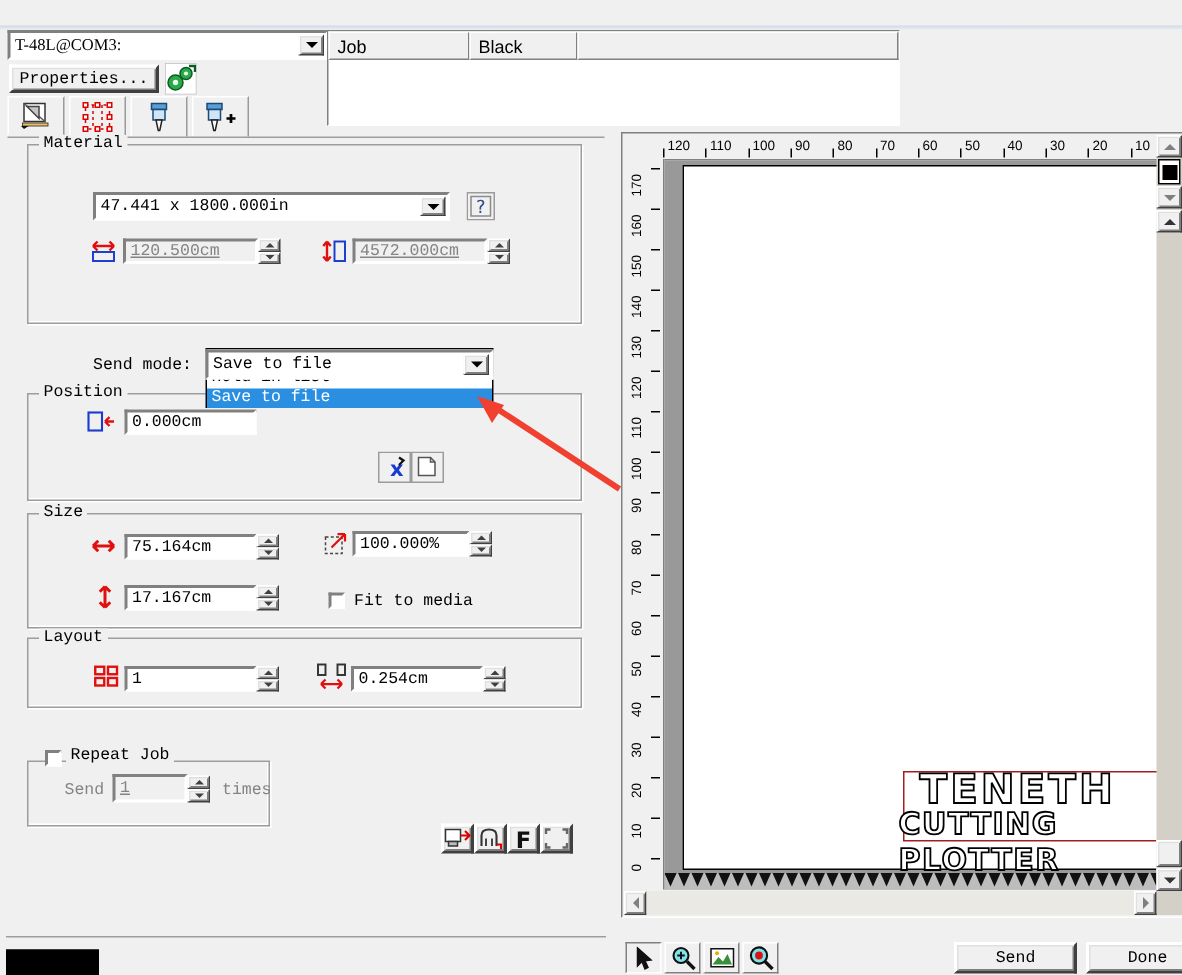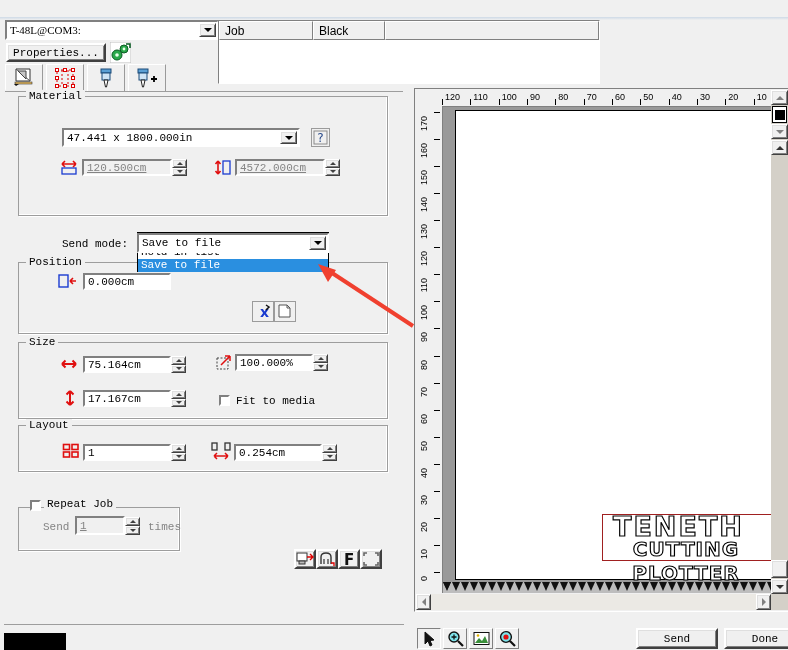--- a/index.html
+++ b/index.html
@@ -124,21 +124,21 @@
   .vruler{position:absolute;left:1px;top:17px;width:26px;height:487px;background:#f0f0f0;
      border-right:1px solid #808080;overflow:hidden;}
   .rtick{position:absolute;font-family:"Liberation Sans",sans-serif;font-size:9px;color:#000;}
   .canvasarea{position:absolute;left:28px;top:18px;width:339px;height:486px;
      background:#999;overflow:hidden;}
   .sheet{position:absolute;left:12px;top:3px;width:320px;height:470px;background:#fff;
      border:1px solid #000;box-sizing:border-box;}
   .sawtooth{position:absolute;left:0;bottom:0;width:339px;height:11px;
      background:#bdbdbd;}
   .logo{position:absolute;right:0px;bottom:18px;width:172px;height:47px;
-     border:1px solid #a02020;box-sizing:border-box;text-align:center;}
+     border:1px solid #a02020;box-sizing:border-box;}
   .logo .l1{position:absolute;left:10px;top:-4px;font-family:"DejaVu Sans",sans-serif;
      font-size:27px;font-weight:bold;letter-spacing:2px;
      color:#fff;-webkit-text-stroke:1.2px #000;text-stroke:1.2px #000;}
   .logo .l2{position:absolute;left:-4px;top:22px;font-family:"DejaVu Sans",sans-serif;
      font-size:20px;font-weight:bold;letter-spacing:1px;
      color:#fff;-webkit-text-stroke:1.2px #000;}
 
   .vscroll{position:absolute;right:1px;top:1px;width:17px;height:520px;background:#d4d0c8;}
   .hscroll{position:absolute;left:1px;bottom:1px;width:355px;height:16px;background:#d4d0c8;}
   .sbtn{background:#f0f0f0;border:1px solid;border-color:#fff #404040 #404040 #fff;

